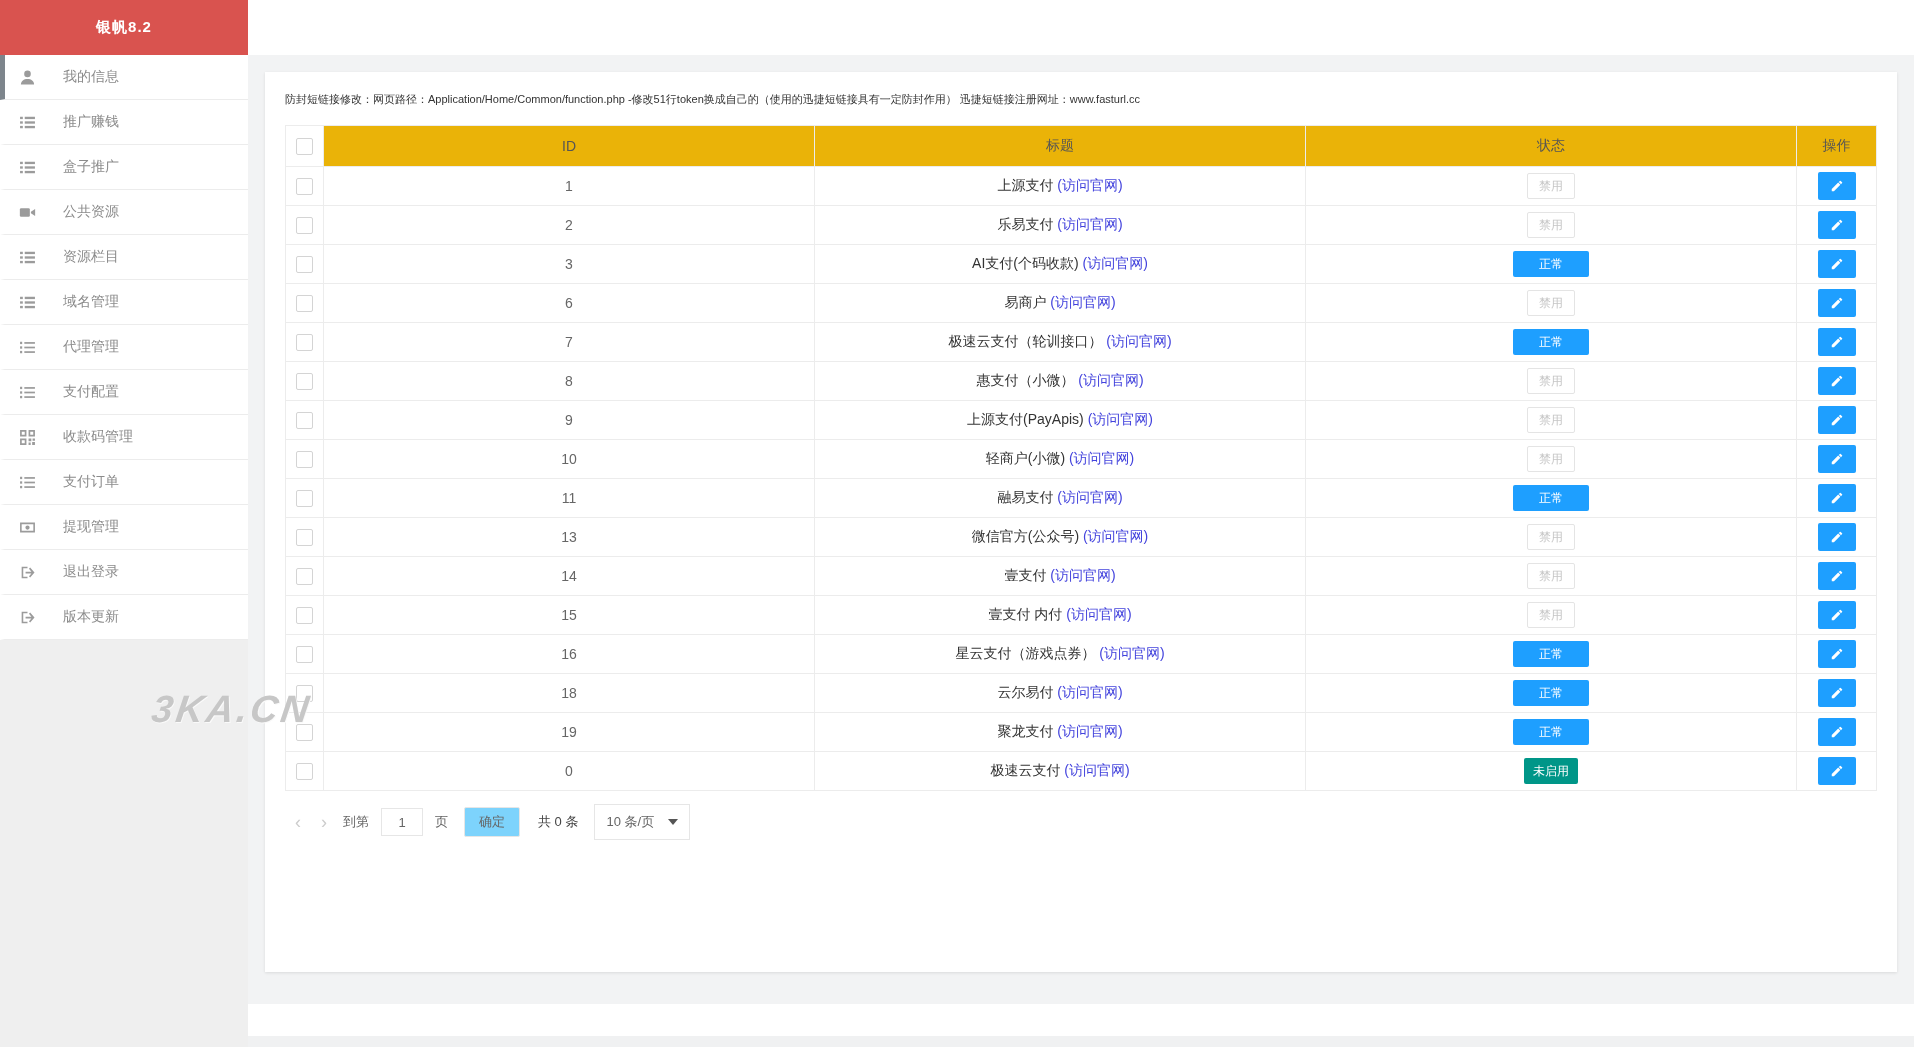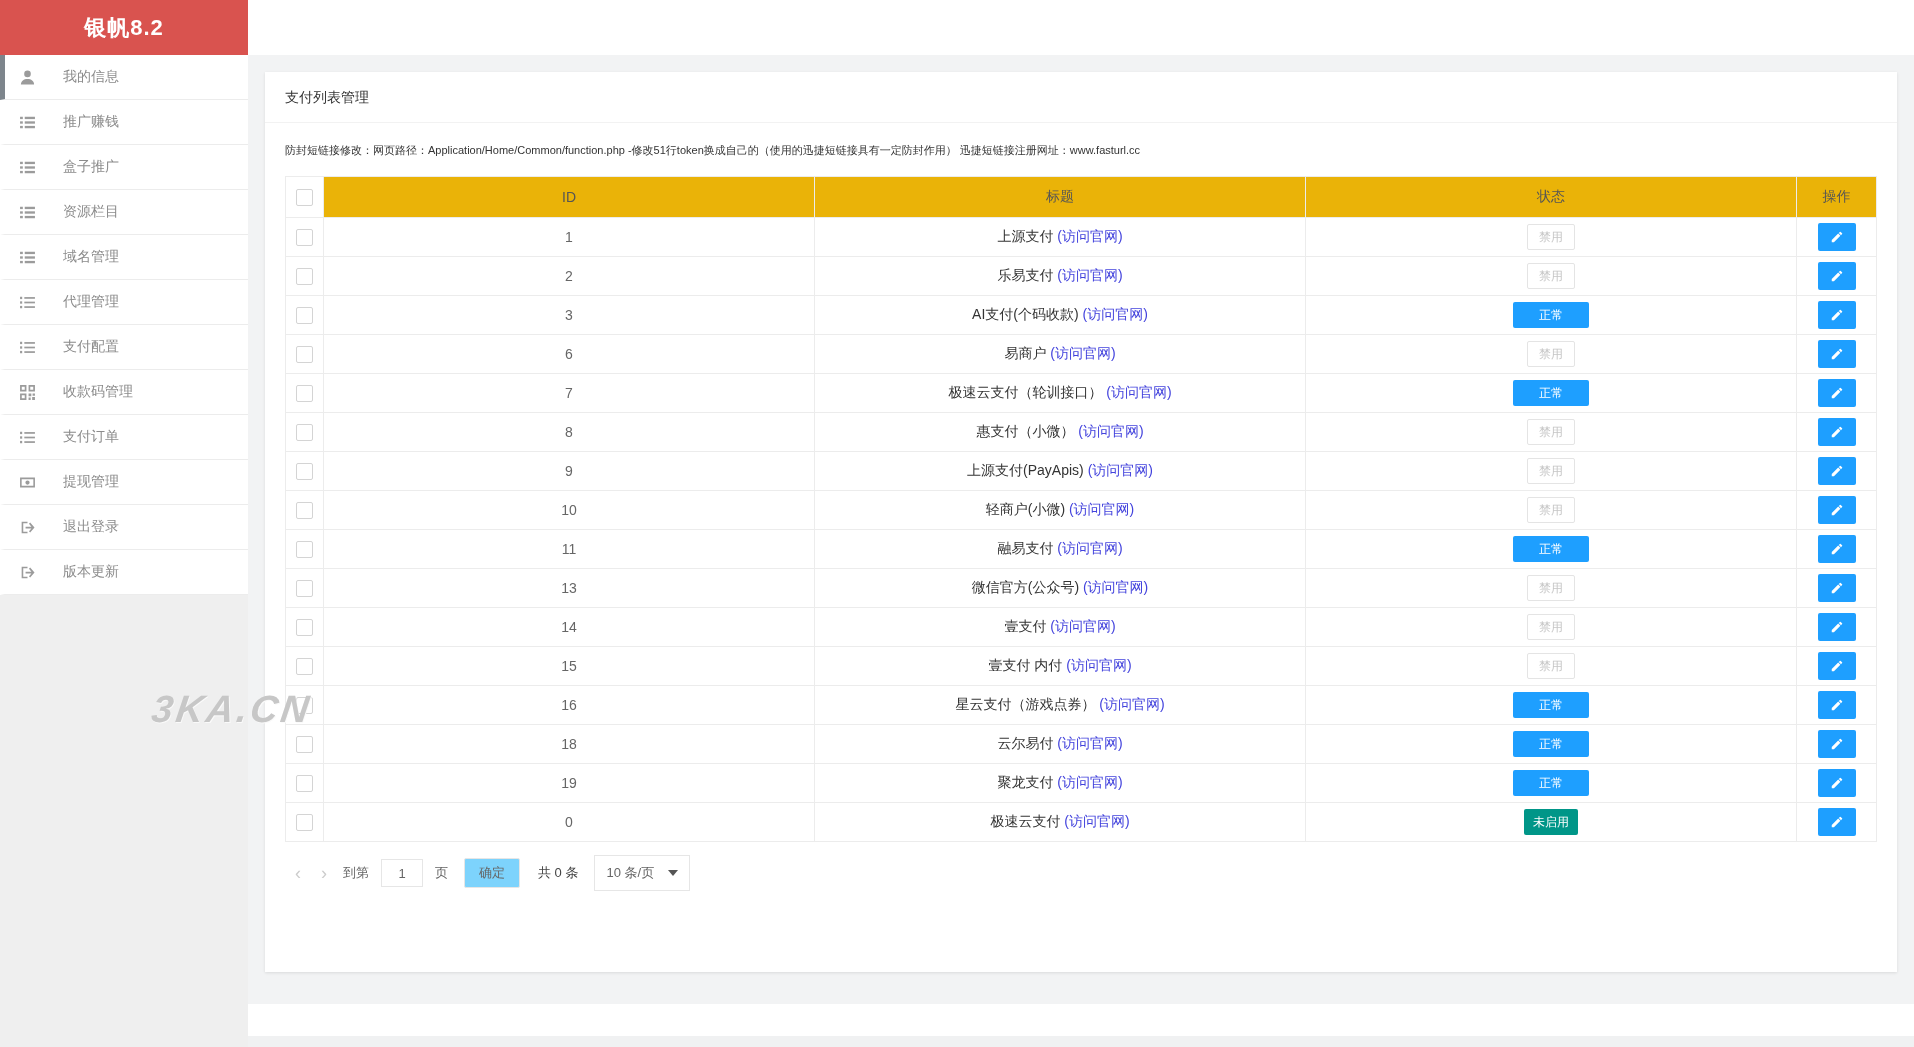--- a/index.html
+++ b/index.html
@@ -3,21 +3,21 @@
 <meta charset="utf-8">
 <style>
   * { box-sizing: border-box; }
   html,body { margin:0; padding:0; }
   body { font-family:"Liberation Sans","DejaVu Sans",sans-serif; }
 
   .page { position:relative; width:1914px; height:1047px; background:#fff; overflow:hidden; }
 
   
   .brand { position:absolute; left:0; top:0; width:248px; height:55px; background:var(--brand-red,#d9534f);
-           color:#fff; font-size:22px; font-weight:bold; letter-spacing:1px;
+           color:#fff; font-size:15px; font-weight:bold; letter-spacing:1px;
            display:flex; align-items:center; justify-content:center; z-index:3; }
   .top-white { position:absolute; left:248px; right:0; top:0; height:55px; background:#fff; z-index:2; }
 
   
   .app { position:absolute; left:0; top:0; right:0; height:1004px; background:#f2f3f4; }
 
   
   .sidebar { position:absolute; left:0; top:55px; bottom:0; width:248px; background:#efefef; z-index:2; }
   .menu { background:#fff; }
   .side-item { position:relative; height:45px; display:flex; align-items:center;
@@ -118,20 +118,29 @@
               <rect x="5.4" y="2.6" width="9.6" height="2.2"></rect>
               <rect x="1" y="6.9" width="2.6" height="2.2"></rect>
               <rect x="5.4" y="6.9" width="9.6" height="2.2"></rect>
               <rect x="1" y="11.2" width="2.6" height="2.2"></rect>
               <rect x="5.4" y="11.2" width="9.6" height="2.2"></rect>
             </svg>
           </span>
     <span class="side-label">盒子推广</span>
   </div>
 
+  <div class="side-item">
+    <span class="side-icon">
+            <svg viewBox="0 0 16 16">
+              <rect x="0.8" y="4" width="9.4" height="8" rx="1.2"></rect>
+              <path d="M11.2 7.2 15.2 4.6v6.8l-4-2.6z"></path>
+            </svg>
+          </span>
+    <span class="side-label">公共资源</span>
+  </div>
 
   <div class="side-item">
     <span class="side-icon">
             <svg viewBox="0 0 16 16">
               <rect x="1" y="2.6" width="2.6" height="2.2"></rect>
               <rect x="5.4" y="2.6" width="9.6" height="2.2"></rect>
               <rect x="1" y="6.9" width="2.6" height="2.2"></rect>
               <rect x="5.4" y="6.9" width="9.6" height="2.2"></rect>
               <rect x="1" y="11.2" width="2.6" height="2.2"></rect>
               <rect x="5.4" y="11.2" width="9.6" height="2.2"></rect>
@@ -231,21 +240,20 @@
           </span>
     <span class="side-label">版本更新</span>
   </div>
 </nav>
   </aside>
 
   <div class="watermark">3KA.CN</div>
 
   <main class="content">
     <section class="card">
-      <h2 class="card-title">支付列表管理</h2>
       <div class="notice">防封短链接修改：网页路径：Application/Home/Common/function.php -修改51行token换成自己的（使用的迅捷短链接具有一定防封作用） 迅捷短链接注册网址：www.fasturl.cc</div>
 
       <div class="table-wrap">
         <table>
           <colgroup>
             <col style="width:38px">
               <col>
               <col>
               <col>
               <col style="width:80px">

